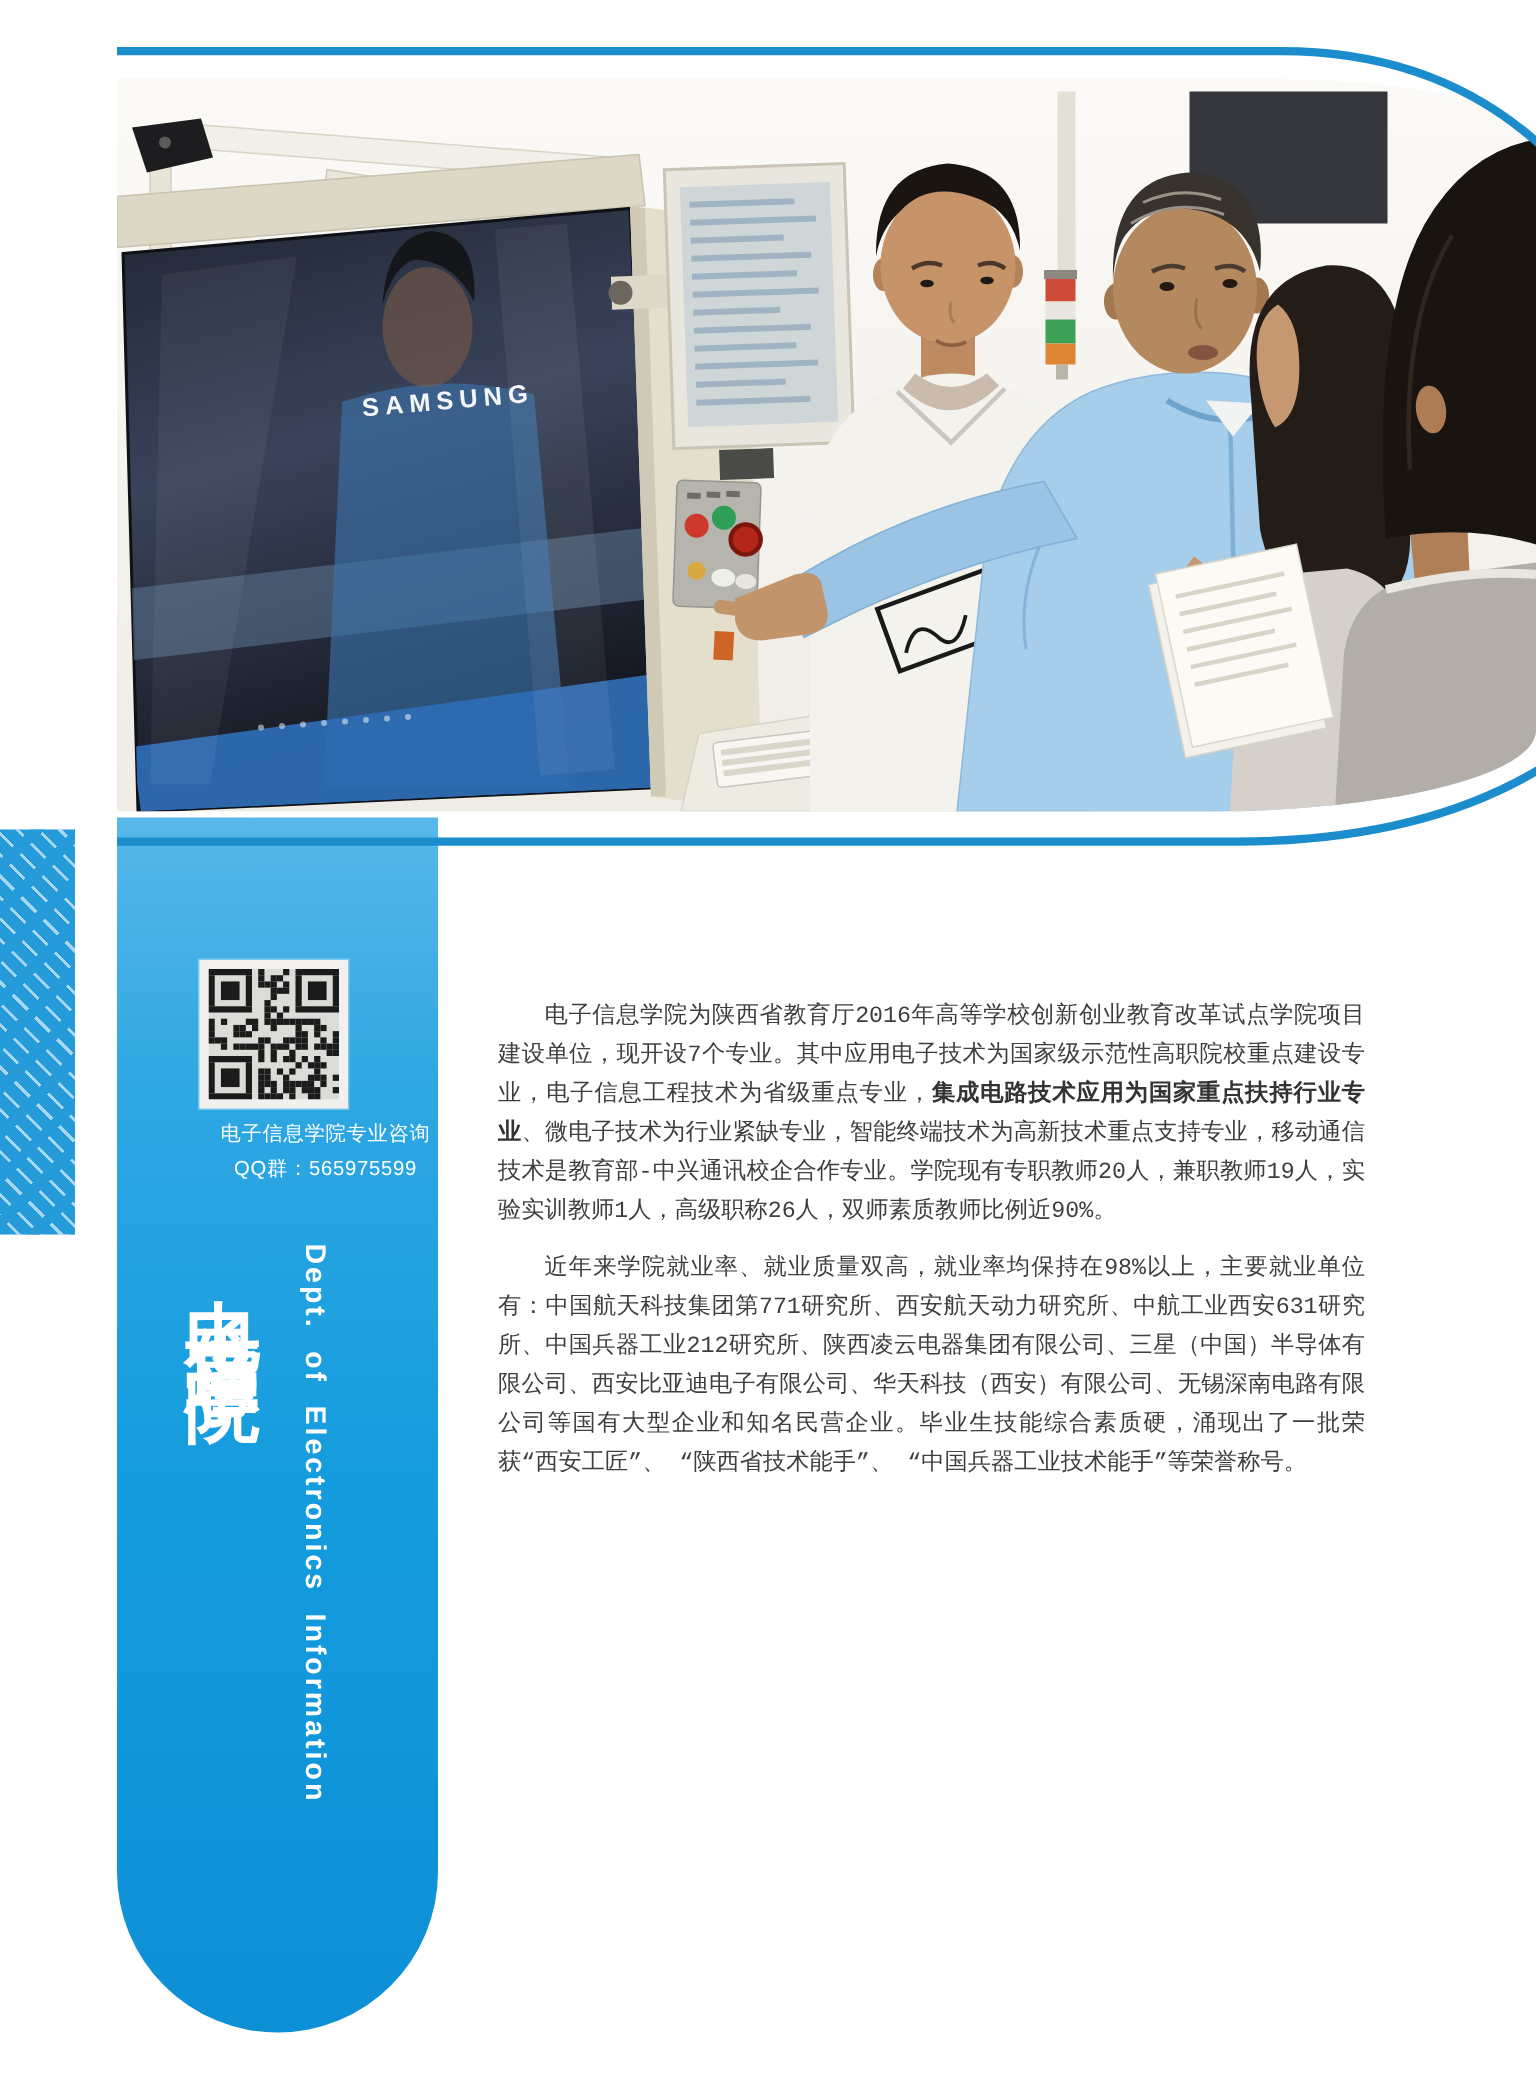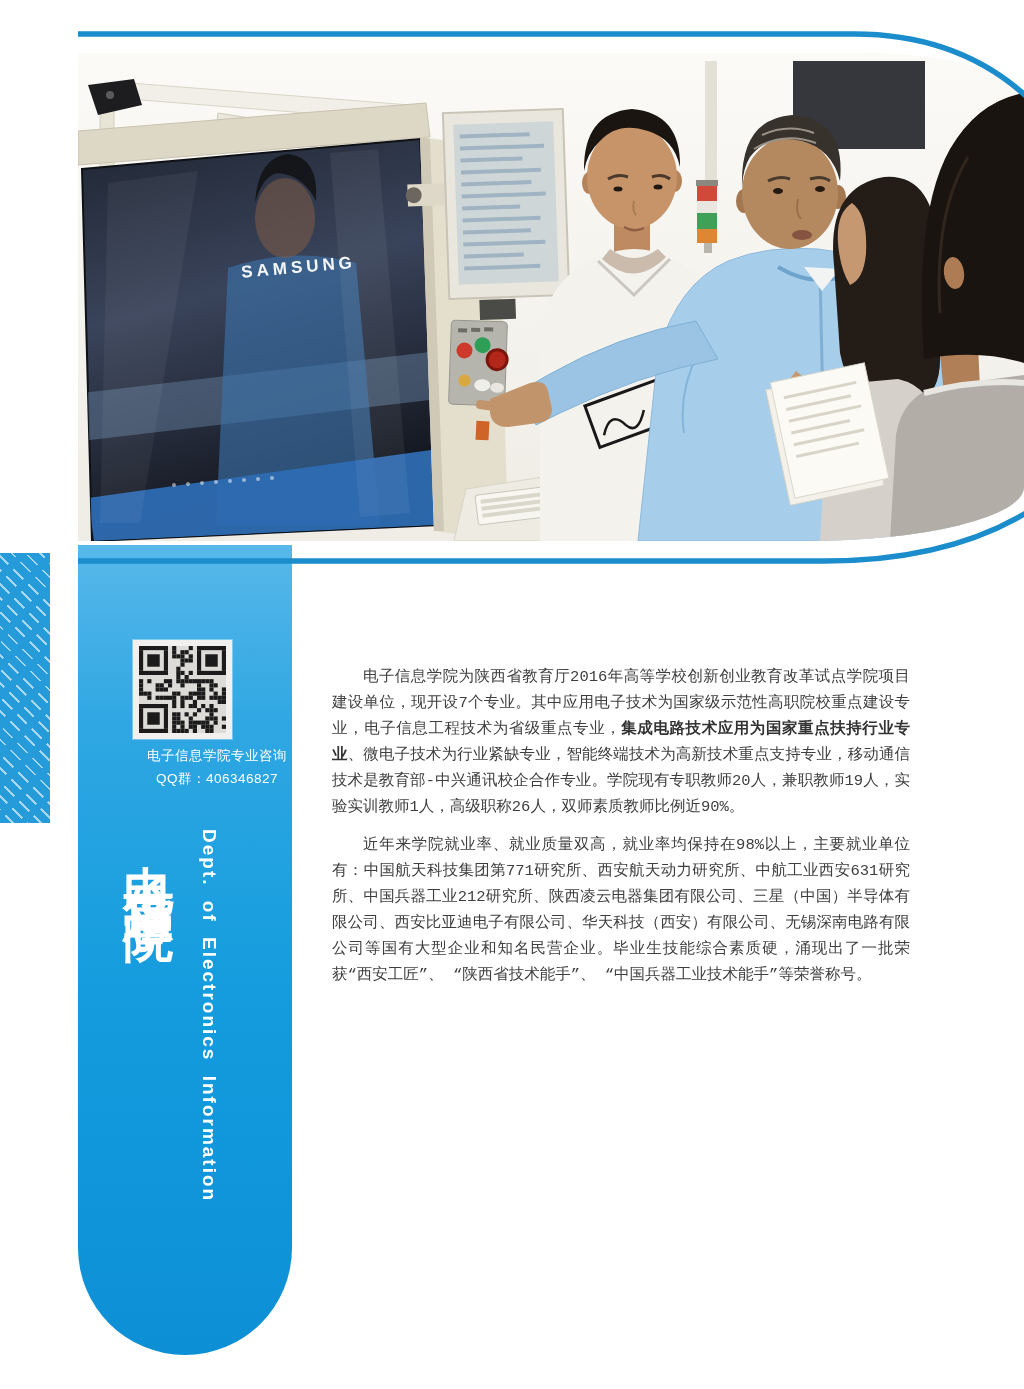--- a/index.html
+++ b/index.html
@@ -380,21 +380,21 @@
             <rect x="0" y="56" width="28" height="4"></rect>
             <rect x="0" y="80" width="28" height="4"></rect>
             <rect x="0" y="60" width="4" height="20"></rect>
             <rect x="24" y="60" width="4" height="20"></rect>
             <rect x="8" y="64" width="12" height="12"></rect>
           </g>
       </svg>
     </div>
     <div class="qr-caption">
       <div>电子信息学院专业咨询</div>
-      <div>QQ群：406346827</div>
+      <div>QQ群：565975599</div>
     </div>
     <div class="title-cn">电子信息学院</div>
     <div class="title-en">Dept. of Electronics Information</div>
   </div>
 
   <svg class="decor" viewBox="0 0 1024 1389">
     <path d="M78,34 H854 C928,34 984,58 1026,96" stroke="#1b8ccc" stroke-width="5.5" fill="none"></path>
     <path d="M78,561 H824 C906,561 974,544 1026,513" stroke="#1b8ccc" stroke-width="5.5" fill="none"></path>
   </svg>
 

